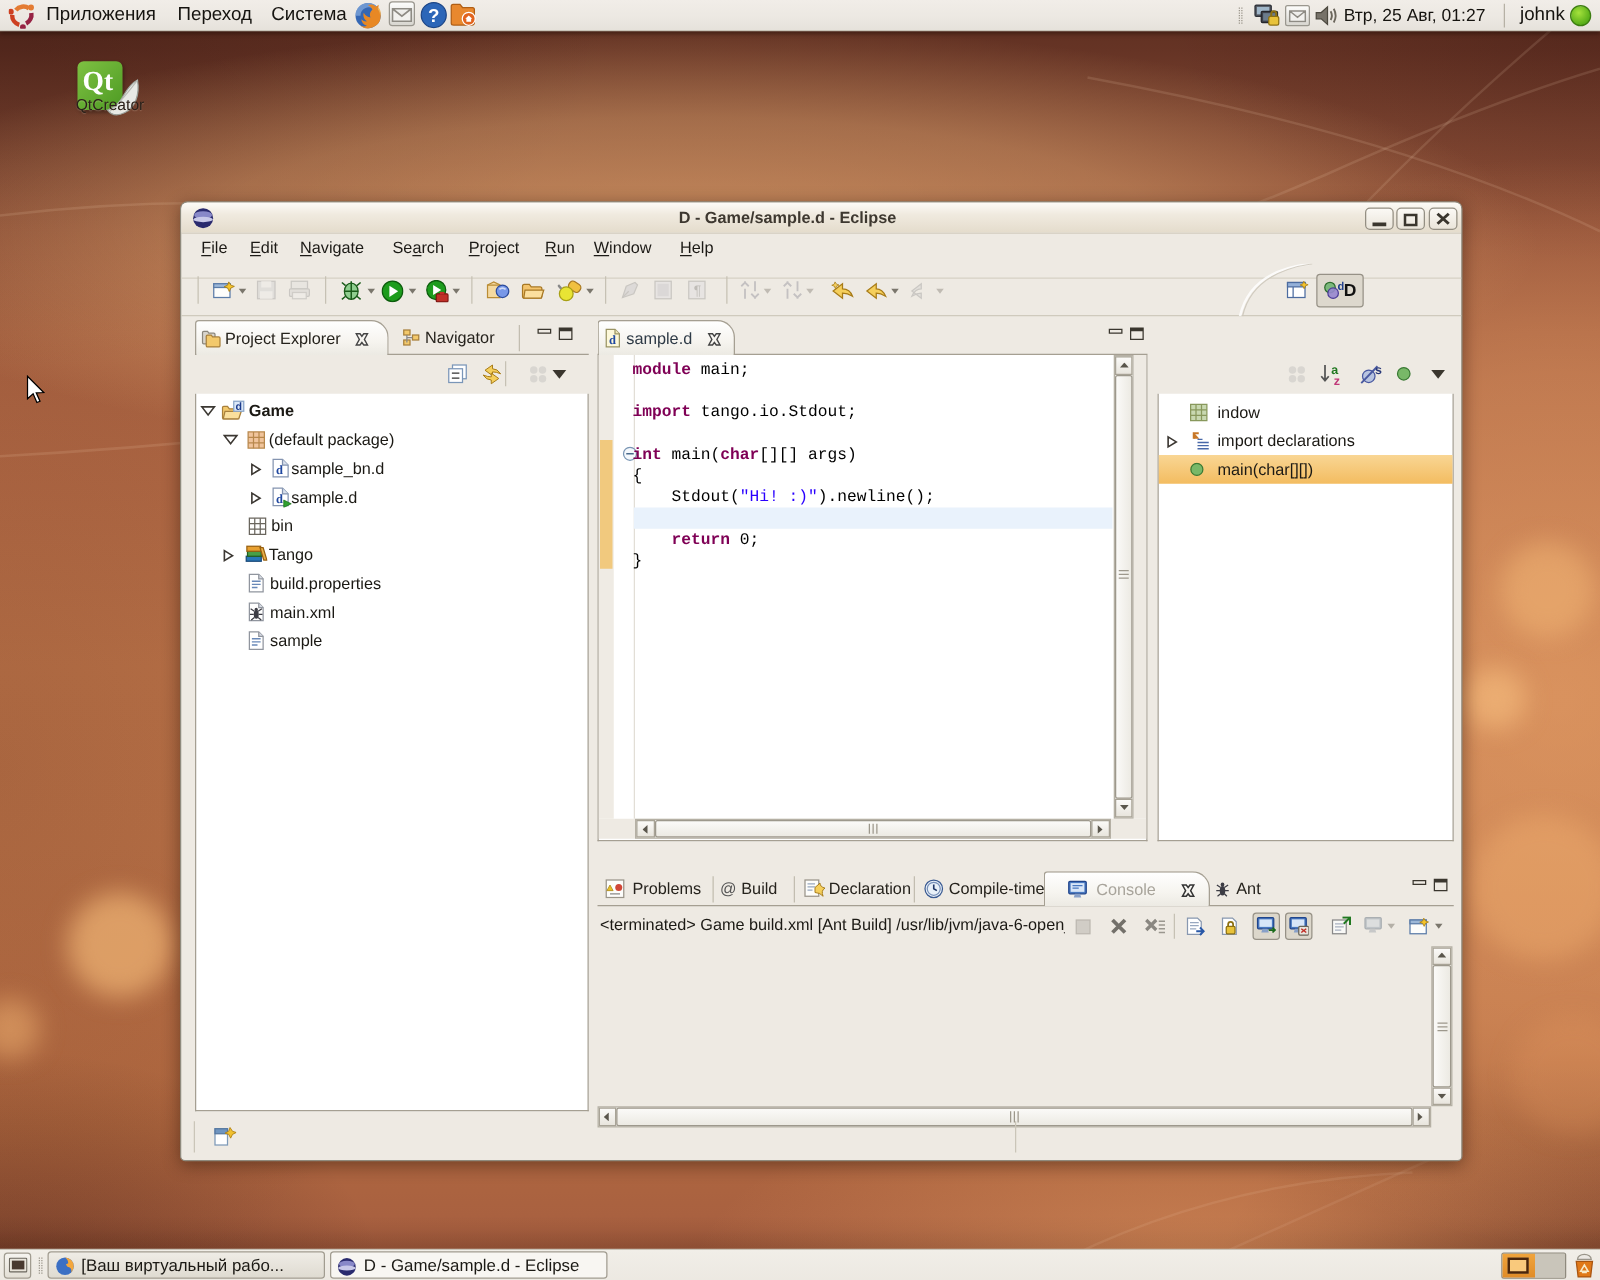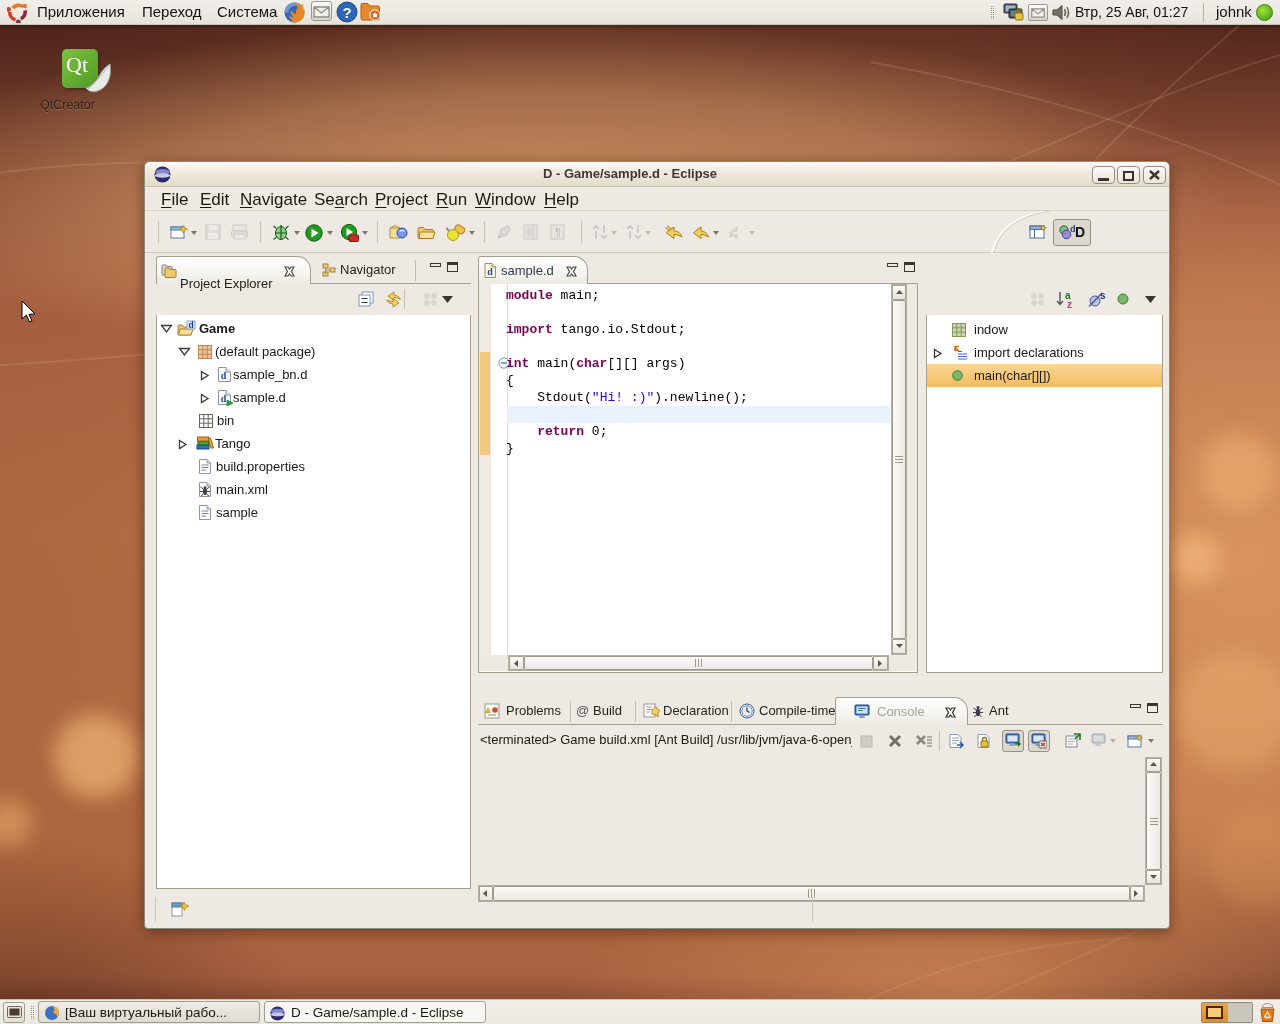--- a/index.html
+++ b/index.html
@@ -15,21 +15,21 @@
 
 #toppanel{position:absolute;left:0;top:0;width:1280px;height:25px;background:linear-gradient(#f1ede8,#ece8e2 60%,#e6e2db);border-bottom:1px solid #c9c4b8;box-shadow:0 2px 3px rgba(30,10,5,.45);color:#15130f;font-size:14px}
 .pmenu{position:absolute;top:0;height:24px;line-height:24px;font-size:15px}
 #toppanel .icon{position:absolute;top:1px}
 #clock{position:absolute;top:0;height:24px;line-height:24px;font-size:14px}
 
 #win{position:absolute;left:144px;top:161px;width:1026px;height:768px;background:#eeeae3;border:1px solid #8f8a7d;border-radius:6px 6px 4px 4px;box-shadow:0 3px 14px rgba(30,10,0,.45)}
 #titlebar{position:absolute;left:0;top:0;width:1024px;height:25px;background:linear-gradient(#fdfbf7,#f0eadf 40%,#e4dccc);border-radius:5px 5px 0 0;border-bottom:1px solid #c9c2b2}
 #title{position:absolute;left:300px;top:4px;width:370px;text-align:center;font-weight:bold;font-size:13px;color:#3e3830}
 .wbtn{position:absolute;top:4px;width:23px;height:18px;background:linear-gradient(#fbf9f5,#eae5da);border:1px solid #948f83;border-radius:4px;color:#3a362e}
-#menubar{position:absolute;left:0;top:25px;width:1024px;height:24px;font-size:17px;color:#1c1a16;border-bottom:1px solid #d6d1c5}
+#menubar{position:absolute;left:0;top:25px;width:1024px;height:36px;font-size:13px;color:#1c1a16;border-bottom:1px solid #d6d1c5}
 .mitem{position:absolute;top:3px}
 .mitem u{text-decoration:underline;text-underline-offset:2px}
 #toolbar{position:absolute;left:0;top:49px;width:1024px;height:42px;border-bottom:1px solid #cfcabd}
 .tsep{position:absolute;top:10px;width:1px;height:22px;background:#c6c1b4}
 .tbi{position:absolute;top:13px}
 .darr{position:absolute;top:20px;width:0;height:0;border-left:3px solid transparent;border-right:3px solid transparent;border-top:4px solid #7a766c}
 
 .view{position:absolute;background:#eeeae3}
 .tabrow{position:absolute;left:0;top:0;right:0;height:28px;border-bottom:1px solid #a59f92}
 .tab{position:absolute;top:0;height:28px;font-size:13px;color:#26231d;white-space:nowrap}
@@ -65,26 +65,26 @@
   <path d="M1262,6 Q1150,100 1062,195"></path>
   <path d="M870,62 Q1120,108 1280,185"></path>
   <path d="M0,365 Q620,330 1060,140 Q1190,82 1280,55"></path>
   <path d="M-20,175 Q220,142 450,195"></path>
   <path d="M820,1024 Q960,945 1130,938" opacity=".8"></path>
   <path d="M930,1024 L1150,925" opacity=".7"></path>
  </g>
     </svg>
 
  <div style="position:absolute;left:62px;top:49px;width:36px;height:39px;background:linear-gradient(135deg,#7ec142,#4d9a23);border-radius:5px;box-shadow:1px 2px 3px rgba(0,0,0,.3)"></div>
- <div style="position:absolute;left:66px;top:52px;color:#fff;font-weight:normal;font-size:22px;font-family:'Liberation Serif',serif">Qt</div>
+ <div style="position:absolute;left:66px;top:52px;color:#fff;font-weight:bold;font-size:22px;font-family:'Liberation Serif',serif">Qt</div>
  <svg style="position:absolute;left:82px;top:62px" width="32" height="36" viewBox="0 0 32 36">
       <path d="M28,2 C30,14 26,24 18,28 C12,31 7,30 4,26 C10,24 14,20 17,14 C20,9 24,4 28,2Z" fill="#e8eae6" stroke="#9aa09a" stroke-width="1"></path>
       <path d="M28,2 C22,10 16,18 6,27" stroke="#b8bcb6" fill="none"></path>
     </svg>
- <div style="position:absolute;left:40px;top:98px;width:96px;text-align:left;font-size:12.5px;color:#2b211a;text-shadow:0 1px 1px rgba(255,235,210,.25)">QtCreator</div>
+ <div style="position:absolute;left:40px;top:77px;width:96px;text-align:center;font-size:12.5px;color:#2b211a;text-shadow:0 1px 1px rgba(255,235,210,.25)">QtCreator</div>
 
  <svg style="position:absolute;left:21px;top:300px" width="16" height="24">
       <path d="M1,1 L1,19 L5.5,15 L8.5,22 L11,21 L8,14.3 L14,14 Z" fill="#fff" stroke="#000" stroke-width="1"></path>
     </svg>
 </div>
 
 <div id="toppanel">
  <svg class="icon" style="left:7px;top:2px" width="21" height="21" viewBox="0 0 100 100">
   <g fill="none" stroke-width="17" stroke-linecap="butt">
    <path d="M77 22 A 38 38 0 0 0 27 29" stroke="#e47b32"></path>
@@ -278,21 +278,21 @@
   <div style="position:absolute;left:930px;top:13px;font-size:14px;font-weight:bold;color:#111">D</div>
  </div>
 
  <div class="view" id="pexp" style="left:11px;top:94px;width:315px;height:633px">
   <div class="tabrow">
    <div class="tab atab" style="left:0;width:155px">
     <svg style="position:absolute;left:4px;top:6px" width="17" height="16">
             <path d="M1,3 Q1,2 2,2 L5,2 L6,3.5 L10,3.5 Q11,3.5 11,4.5 L11,11 Q11,12 10,12 L2,12 Q1,12 1,11 Z" fill="#d8d4cc" stroke="#8a867c"></path>
             <path d="M4,6 Q4,5 5,5 L8,5 L9,6.5 L14,6.5 Q15,6.5 15,7.5 L15,13.5 Q15,14.5 14,14.5 L5,14.5 Q4,14.5 4,13.5 Z" fill="#f3c96c" stroke="#a8803c"></path>
           </svg>
-    <span style="position:absolute;left:23px;top:19px">Project Explorer</span>
+    <span style="position:absolute;left:23px;top:6px">Project Explorer</span>
     <svg style="position:absolute;left:126px;top:8px" width="13" height="13">
             <path d="M2,2 L5,2 L6.5,4 L8,2 L11,2 L8.5,6.5 L11,11 L8,11 L6.5,9 L5,11 L2,11 L4.5,6.5 Z" fill="none" stroke="#444" stroke-width="1.1"></path>
           </svg>
    </div>
    <div class="tab" style="left:158px;width:100px">
     <svg style="position:absolute;left:8px;top:7px" width="16" height="15">
             <rect x="1" y="1" width="5" height="4" fill="#f3c96c" stroke="#a8803c"></rect>
             <rect x="8" y="5" width="5" height="4" fill="#f3c96c" stroke="#a8803c"></rect>
             <rect x="1" y="9" width="5" height="4" fill="#f3c96c" stroke="#a8803c"></rect>
             <path d="M3.5,5 L3.5,11 M3.5,7 L8,7" stroke="#888" fill="none"></path>

